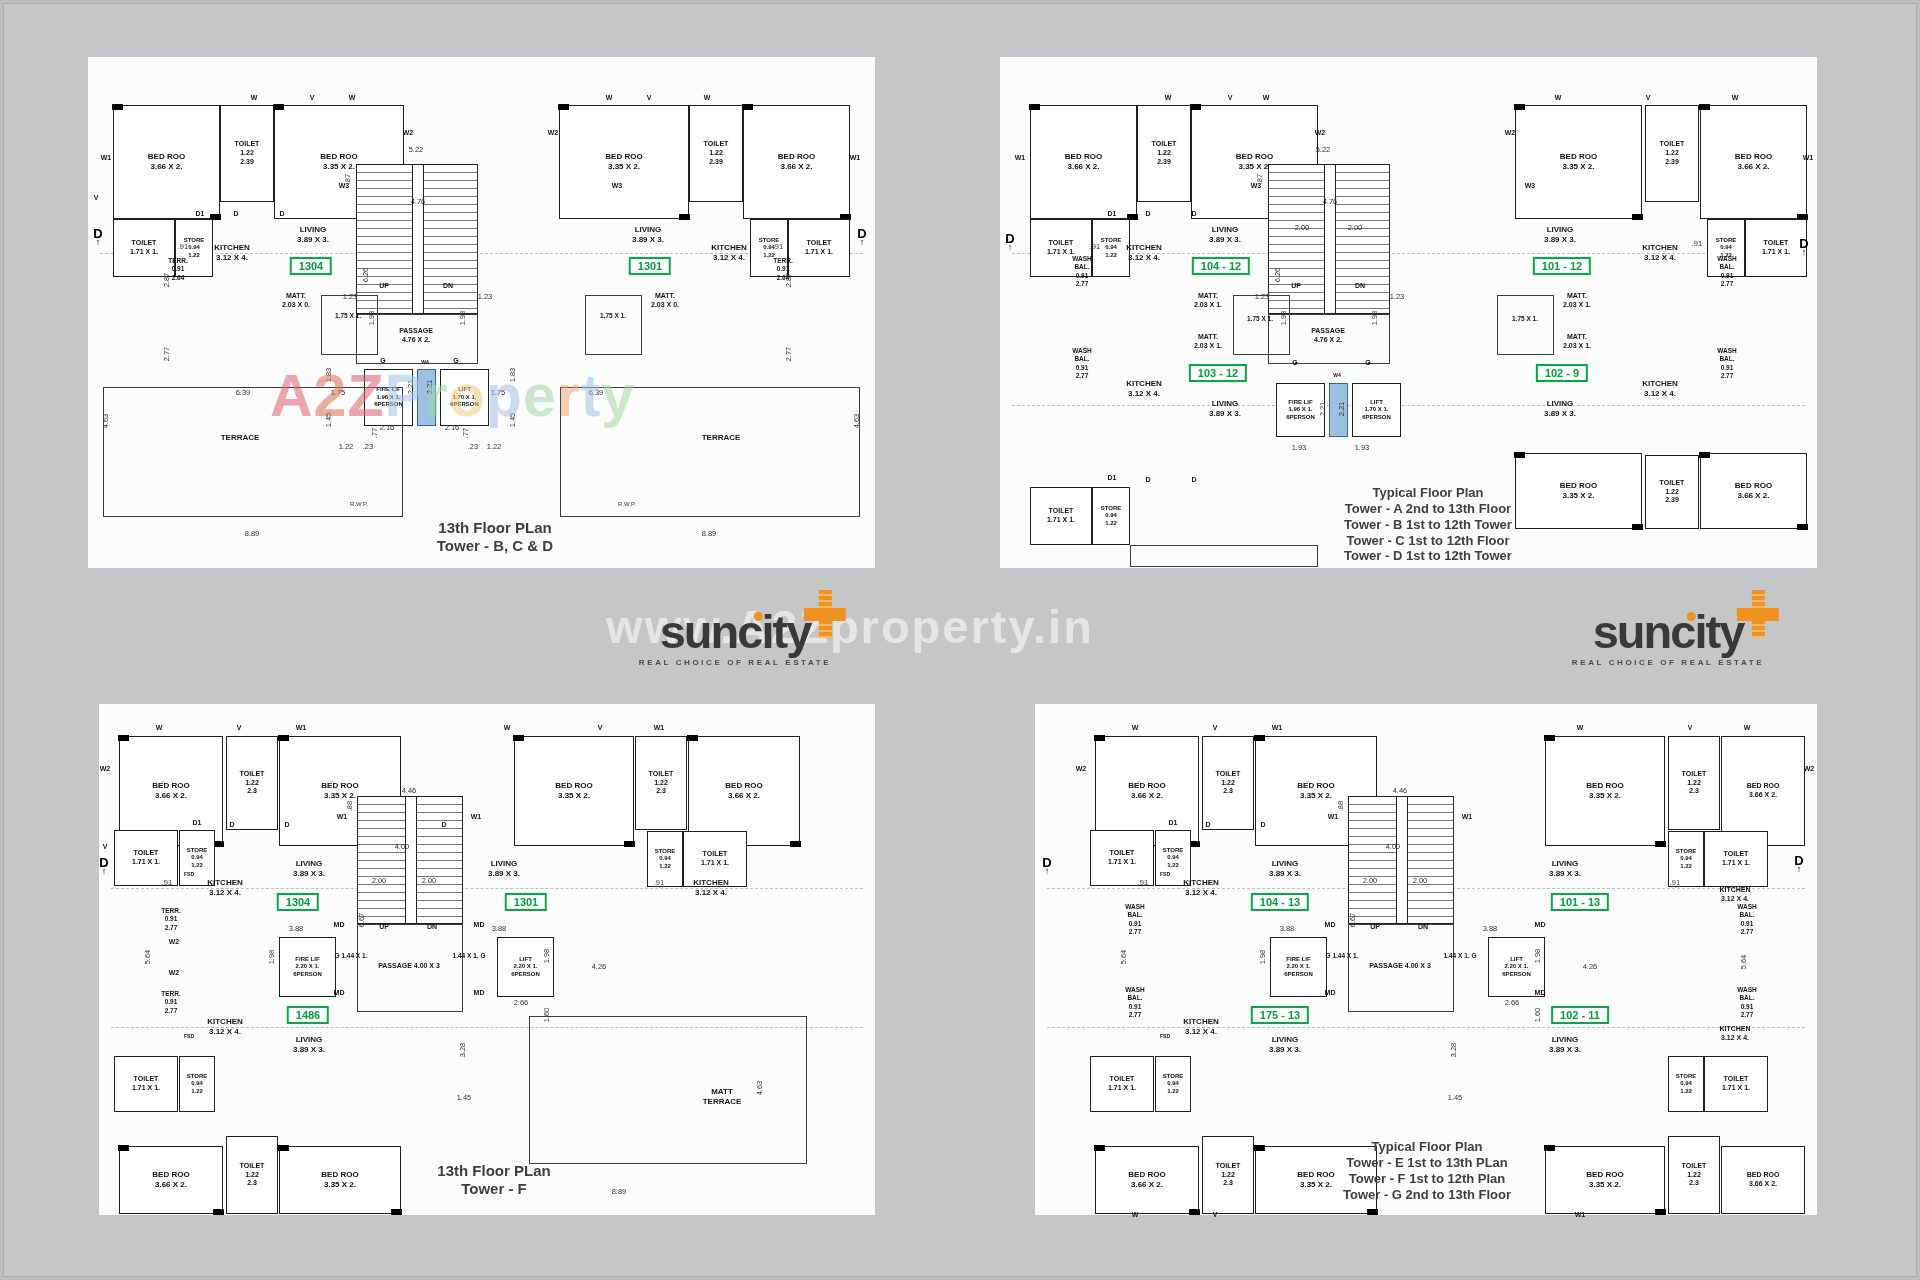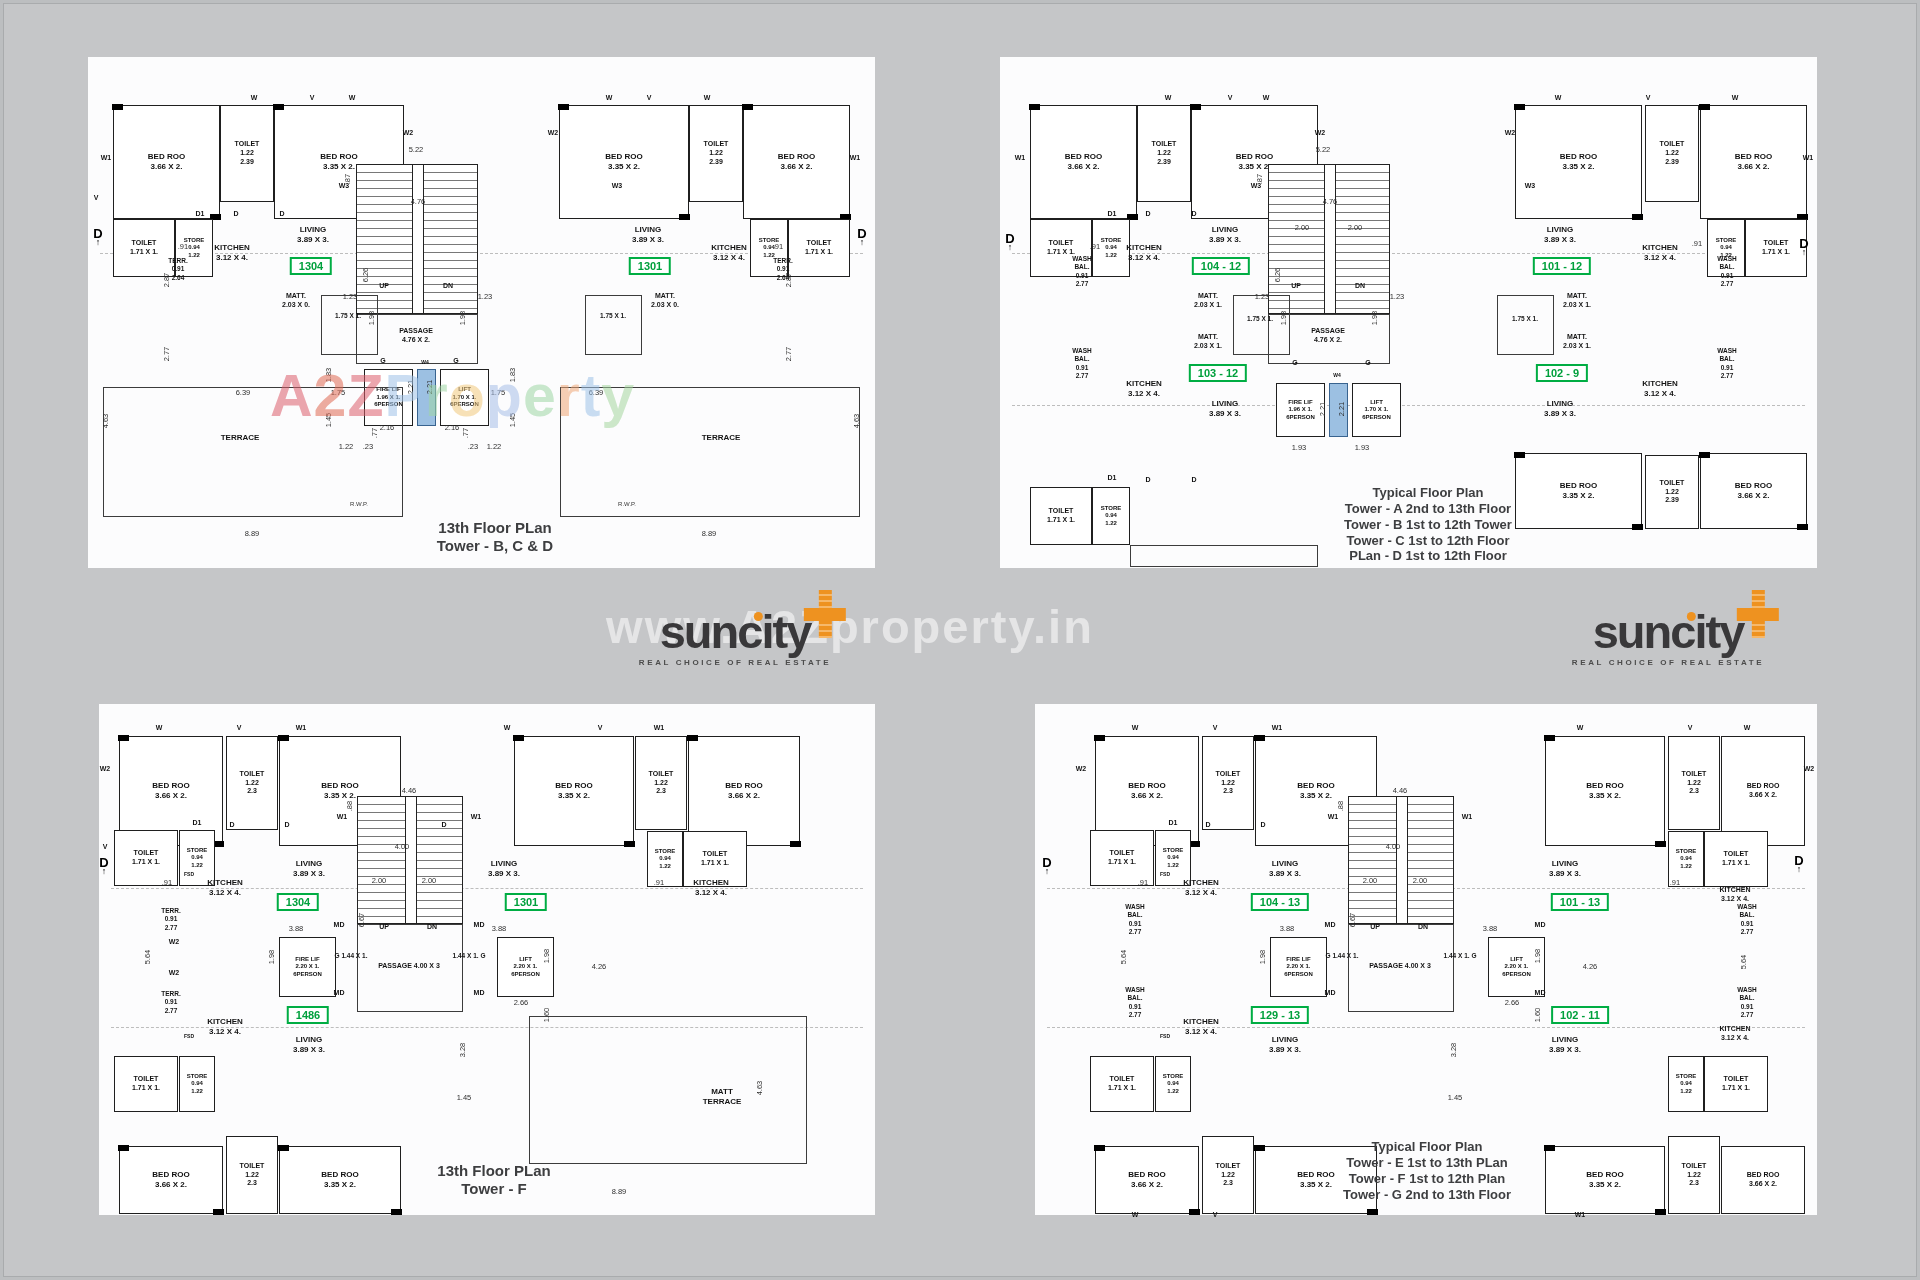--- a/index.html
+++ b/index.html
@@ -546,21 +546,21 @@
       </div>
       <div class="sec" style="left: 804px; top: 190px;">
         <div>D</div>
         <div>↑</div>
       </div>
       <div class="ptitle" style="left: 428px; top: 428px; font-size: 13px;">
         <div>Typical Floor Plan</div>
         <div>Tower - A 2nd to 13th Floor</div>
         <div>Tower - B 1st to 12th Tower</div>
         <div>Tower - C 1st to 12th Floor</div>
-        <div>PLan - D 1st to 12th Floor</div>
+        <div>Tower - D 1st to 12th Tower</div>
       </div>
     </div>
     <div class="panel" style="left: 99px; top: 704px; width: 776px; height: 511px;">
       <div class="dash" style="top: 184px;"></div>
       <div class="dash" style="top: 323px;"></div>
       <div class="room big" style="left: 20px; top: 32px; width: 102px; height: 108px;">
         <div>BED ROO</div>
         <div>3.66 X 2.</div>
       </div>
       <div class="room" style="left: 127px; top: 32px; width: 50px; height: 92px; font-size: 7px;">
@@ -946,21 +946,21 @@
       </div>
       <div class="lbl" style="left: 530px; top: 165px;">
         <div>LIVING</div>
         <div>3.89 X 3.</div>
       </div>
       <div class="lbl" style="left: 530px; top: 341px;">
         <div>LIVING</div>
         <div>3.89 X 3.</div>
       </div>
       <div class="unit" style="left: 245px; top: 198px;">104 - 13</div>
-      <div class="unit" style="left: 245px; top: 311px;">129 - 13</div>
+      <div class="unit" style="left: 245px; top: 311px;">175 - 13</div>
       <div class="unit" style="left: 545px; top: 198px;">101 - 13</div>
       <div class="unit" style="left: 545px; top: 311px;">102 - 11</div>
       <div class="lbl" style="left: 307px; top: 252px; font-size: 6.5px;">
         <div>G 1.44 X 1.</div>
       </div>
       <div class="lbl" style="left: 425px; top: 252px; font-size: 6.5px;">
         <div>1.44 X 1. G</div>
       </div>
       <div class="lbl" style="left: 365px; top: 262px; font-size: 7px;">
         <div>PASSAGE 4.00 X 3</div>

